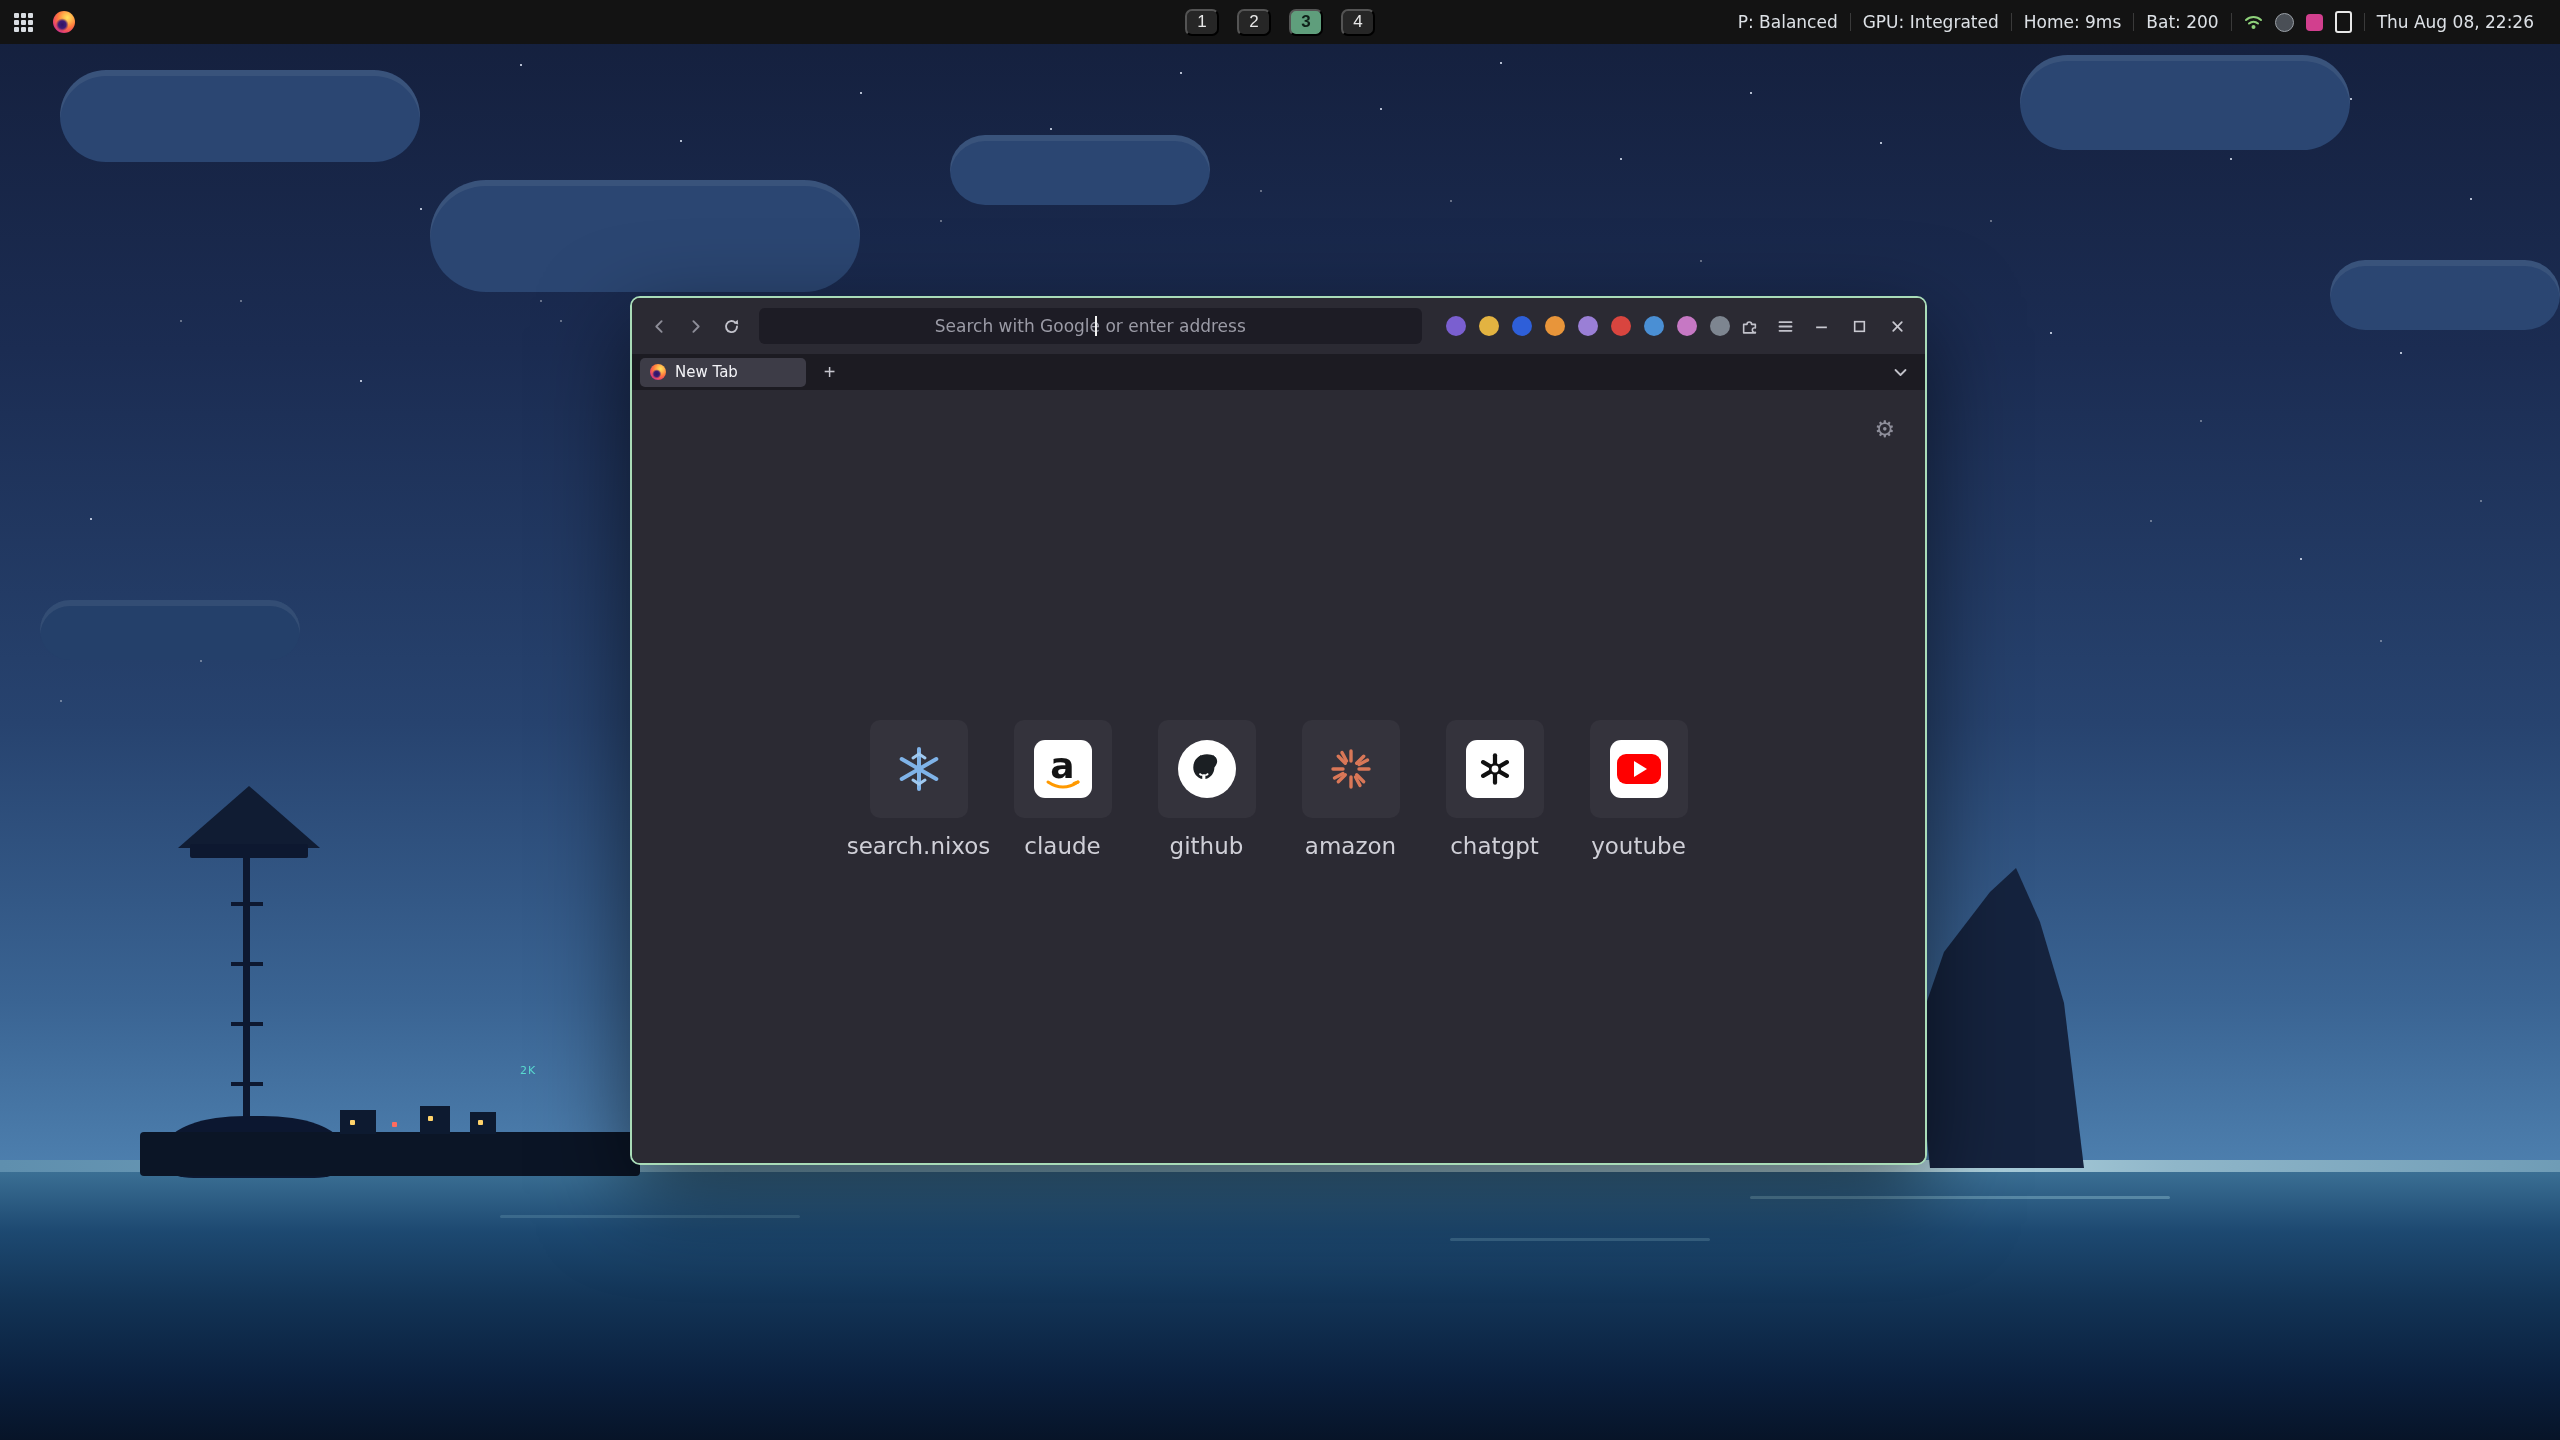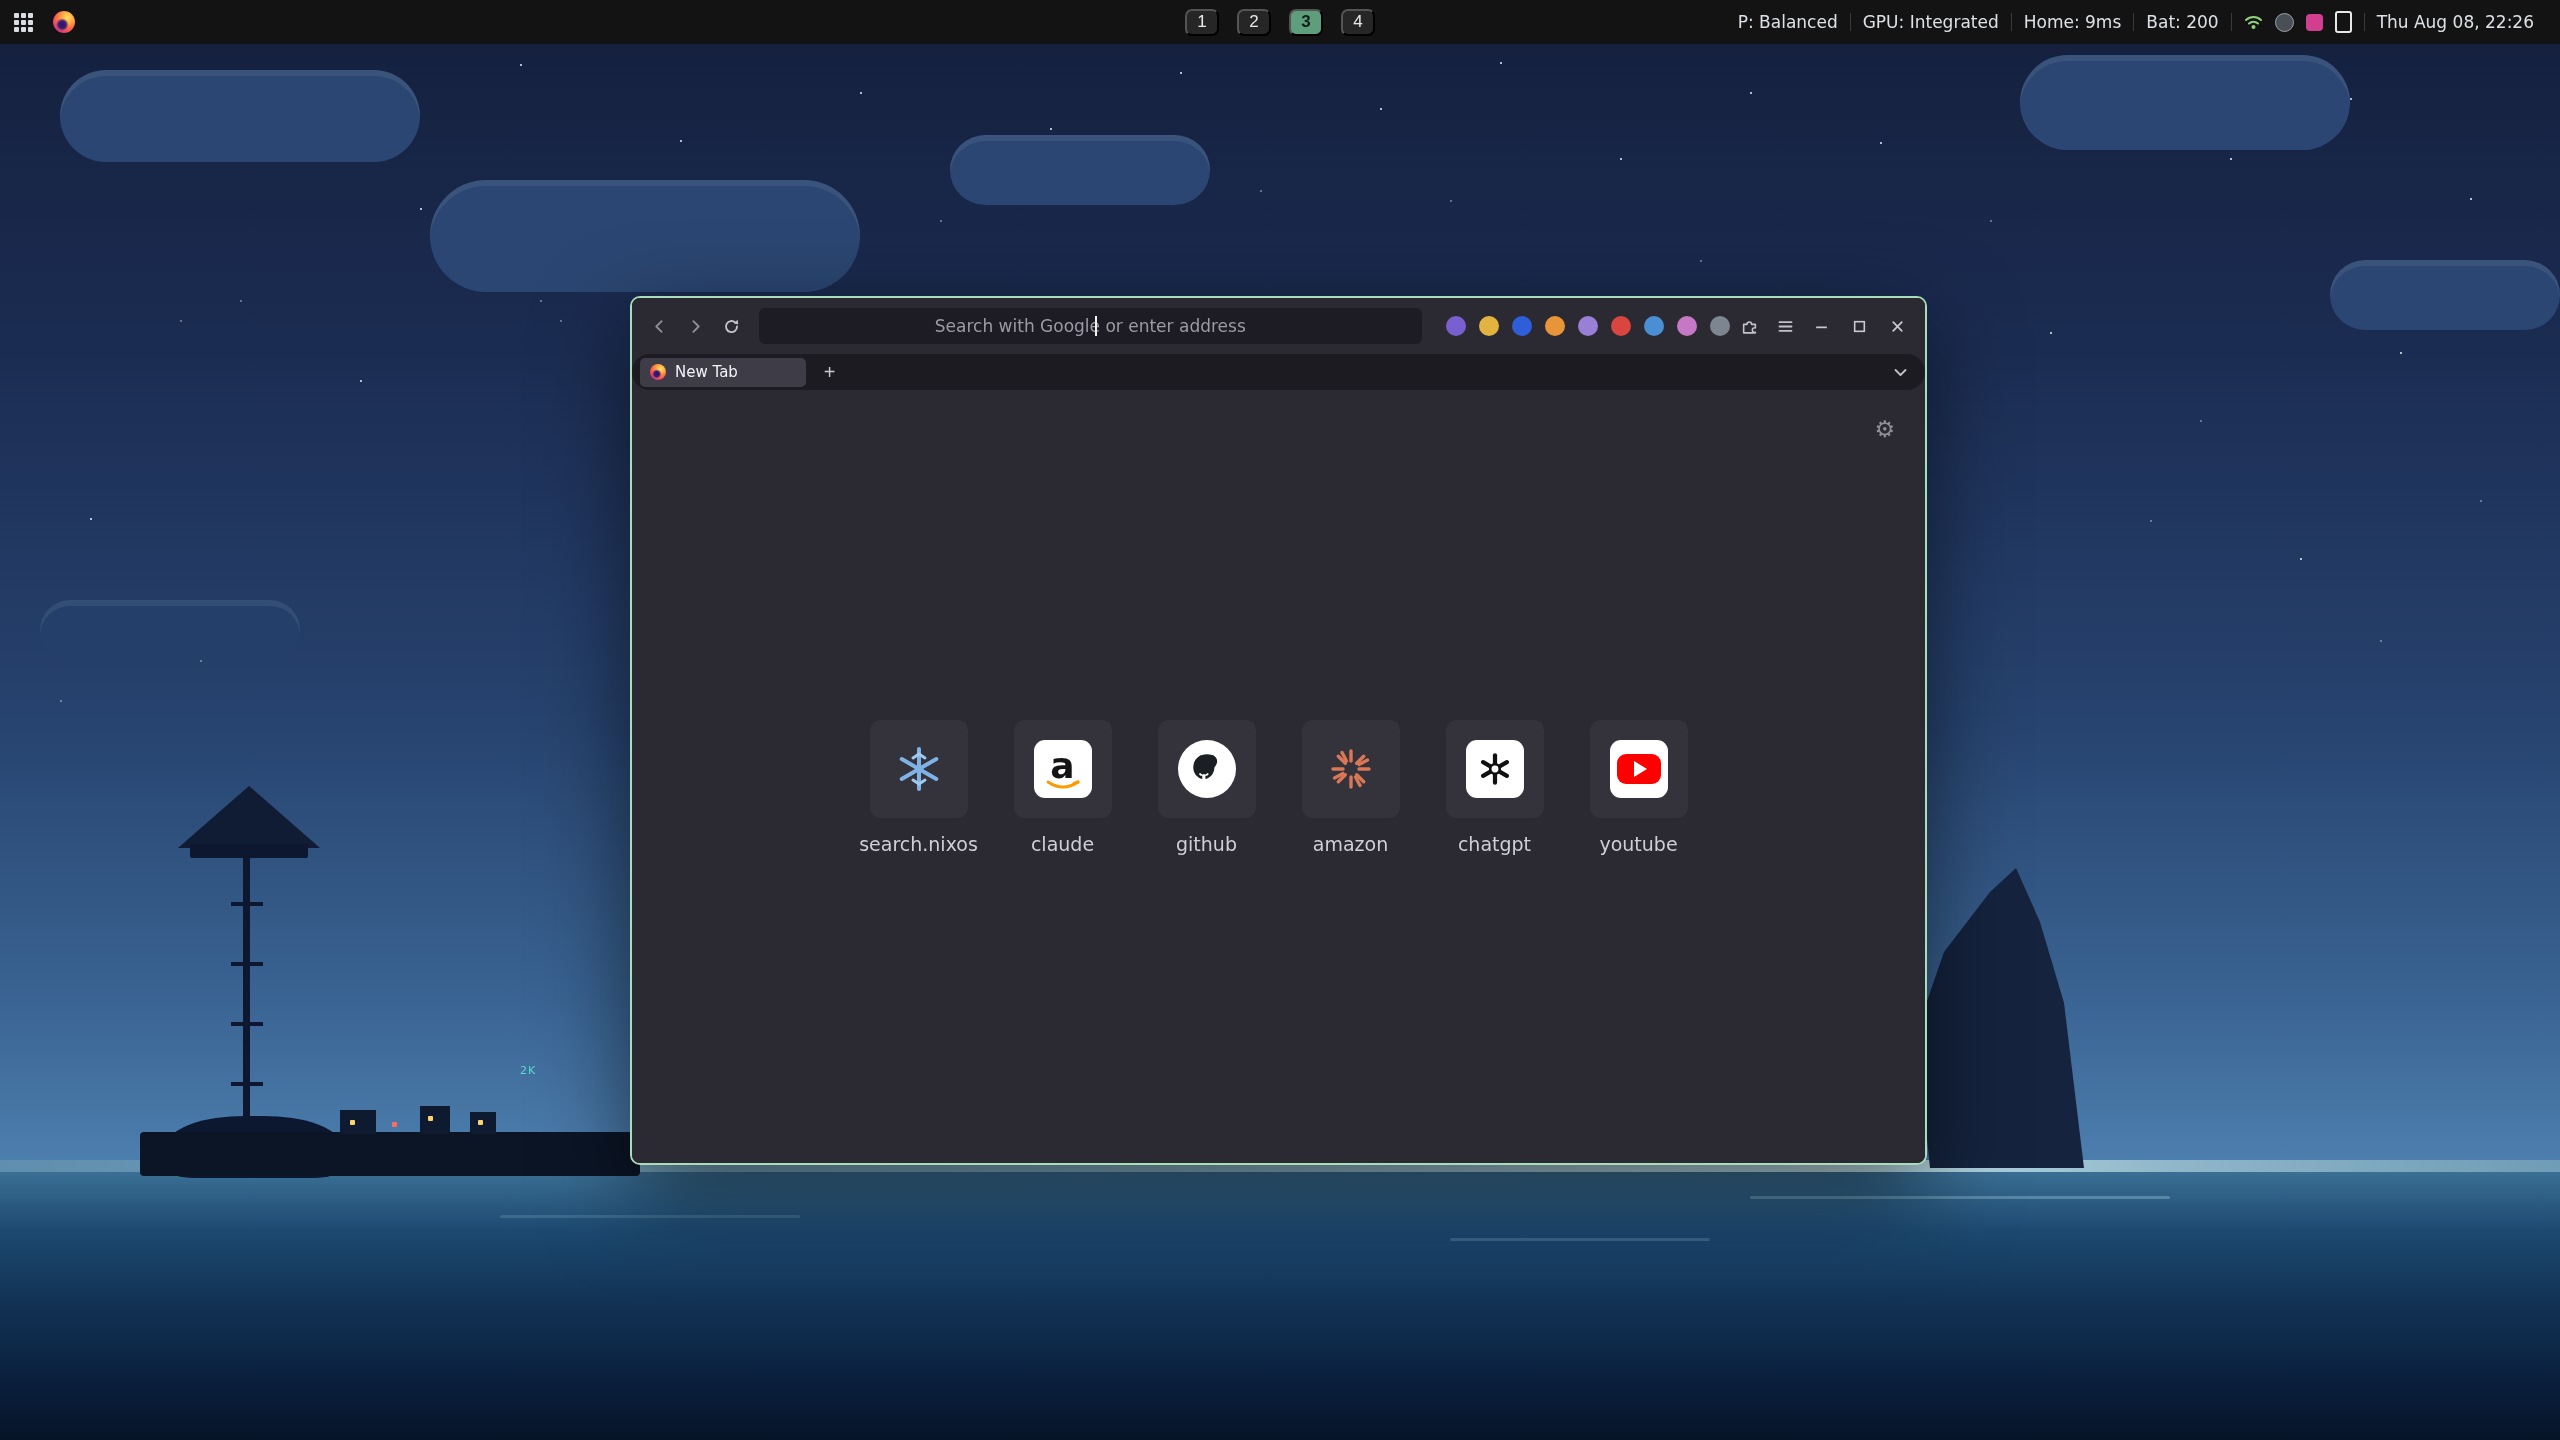--- a/index.html
+++ b/index.html
@@ -79,21 +79,21 @@
   .urlbar{position:relative;width:671px;height:36px;margin:0 14px 0 8px;background:#1d1c25;border-radius:6px;
     display:flex;align-items:center;}
   .urlbar input{width:100%;height:100%;background:transparent;border:none;outline:none;
     color:#e6e6ea;font-size:17px;text-align:center;font-family:inherit;}
   .urlbar input::placeholder{color:#9b9ba6;}
   .caret{position:absolute;left:336px;top:8px;width:2px;height:20px;background:#f2f2f2;}
   .ext-row{display:flex;align-items:center;gap:13px;margin-left:6px;}
   .ext-dot{width:20px;height:20px;border-radius:50%;}
   .win-controls{margin-left:auto;display:flex;align-items:center;gap:6px;}
   .tabbar{position:absolute;left:0;top:56px;right:0;height:36px;background:#1c1b22;
-    display:flex;align-items:center;padding:12px 8px;box-sizing:border-box;border-radius:18px;}
+    display:flex;align-items:center;padding:12px 8px;box-sizing:border-box;}
   .tab{height:29px;width:166px;background:#3d3c47;border-radius:5px;display:flex;align-items:center;gap:9px;
     padding:0 10px;font-size:15px;color:#f3f3f7;box-sizing:border-box;}
   .tab-title{overflow:hidden;white-space:nowrap;text-overflow:ellipsis;}
   .newtab-btn{margin-left:10px;width:27px;height:27px;border:none;background:transparent;color:#c6c6ce;
     font-size:20px;line-height:1;display:flex;align-items:center;justify-content:center;border-radius:4px;padding:0;}
   .tabs-chevron{position:absolute;right:12px;width:26px;height:26px;border:none;background:transparent;
     display:flex;align-items:center;justify-content:center;padding:0;}
   .content{position:absolute;left:0;top:92px;right:0;bottom:0;background:#2b2a33;}
   .gear-btn{position:absolute;top:26px;right:30px;border:none;background:transparent;
     font-size:23px;color:#8e8e9a;padding:0;}
@@ -102,21 +102,21 @@
   .wordmark{font-size:54px;font-weight:bold;color:#f9f9fb;letter-spacing:.5px;margin-right:18px;}
   .nt-search{position:relative;width:540px;height:52px;background:#42414d;border-radius:8px;
     display:flex;align-items:center;padding:0 16px;box-sizing:border-box;gap:12px;}
   .nt-search input{flex:1;background:transparent;border:none;outline:none;color:#e6e6ea;
     font-size:19px;font-family:inherit;}
   .nt-search input::placeholder{color:#b3b3bd;}
   .shortcuts{position:absolute;top:330px;left:0;right:0;display:flex;justify-content:center;gap:46px;}
   .shortcut{width:98px;display:flex;flex-direction:column;align-items:center;gap:15px;}
   .tile-card{width:98px;height:98px;background:#34333c;border-radius:10px;
     display:flex;align-items:center;justify-content:center;}
-  .shortcut-label{font-size:19px;color:#cfcfd7;}
+  .shortcut-label{font-size:23px;color:#cfcfd7;}
   .white-sq{width:58px;height:58px;background:#fff;border-radius:11px;display:flex;align-items:center;justify-content:center;flex-direction:column;}
   .white-circle{width:58px;height:58px;background:#fff;border-radius:50%;display:flex;align-items:center;justify-content:center;}
   .amazon-letter{font-size:36px;font-weight:bold;color:#141414;line-height:.8;margin-top:6px;}
   .yt-badge{width:44px;height:30px;background:#ff0000;border-radius:9px;display:flex;align-items:center;justify-content:center;}
   .yt-play{width:0;height:0;border-left:13px solid #fff;border-top:8px solid transparent;border-bottom:8px solid transparent;margin-left:3px;}
   svg{display:block;}
 </style>
 </head>
 <body>
 

